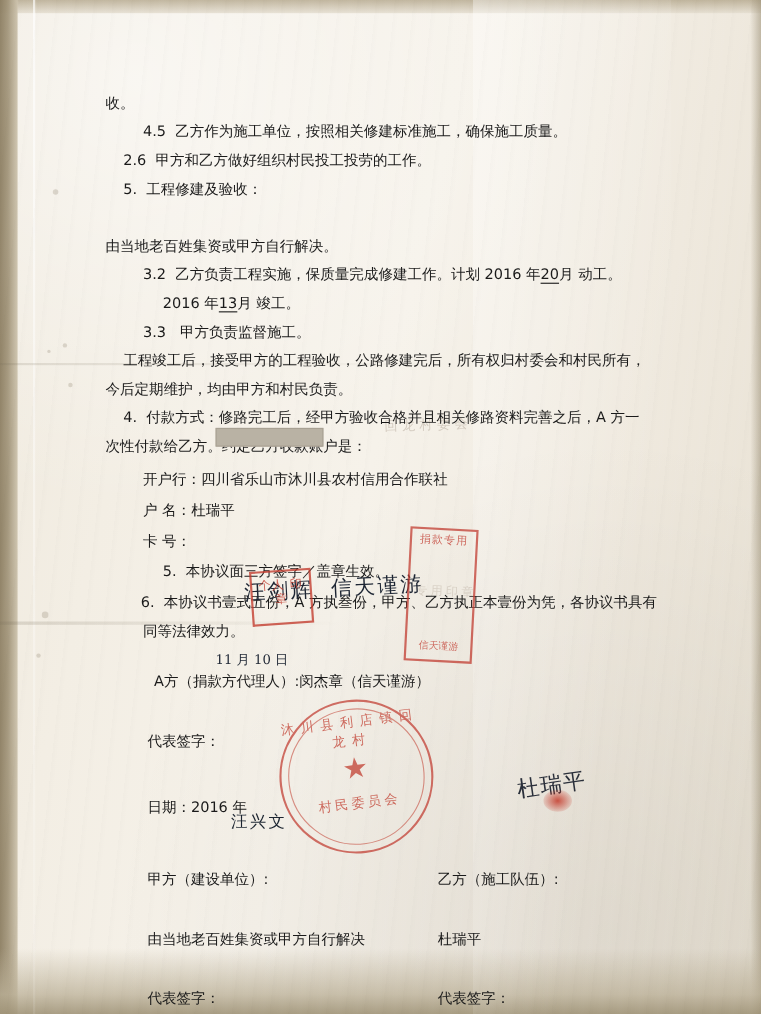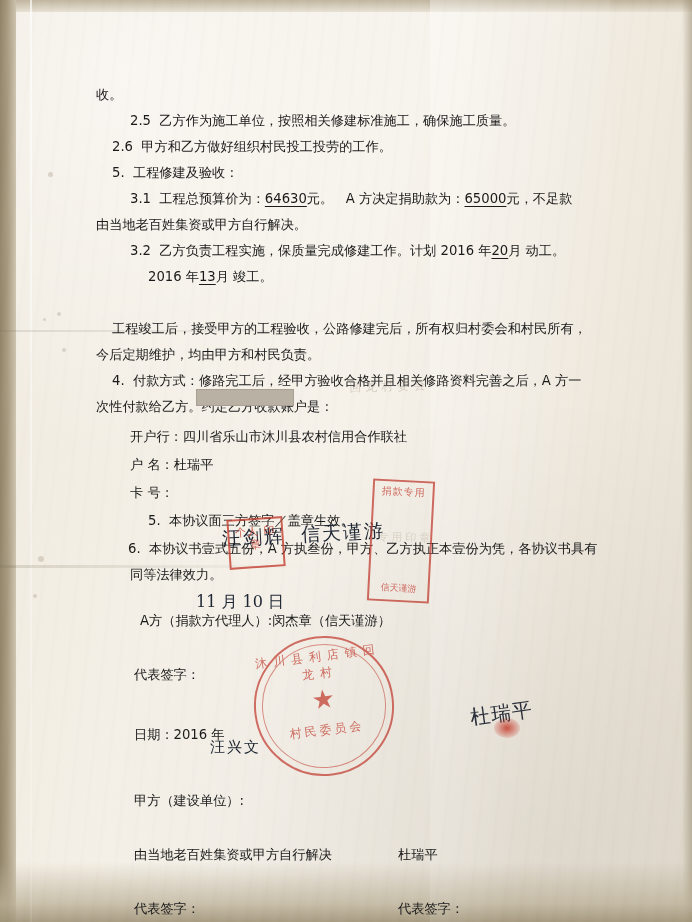--- a/index.html
+++ b/index.html
@@ -120,21 +120,21 @@
     left:330px;top:530px;width:150px;height:40px;color:#bdb2a4;
     opacity:.45;font-size:11px;letter-spacing:3px;text-align:center;
     transform:rotate(2deg);
   }
 
   
   .hand{
     position:absolute;font-family:"DejaVu Serif", serif;
     color:#1d2533;white-space:pre;
   }
-  .hand-date{font-size:16px;}
+  .hand-date{font-size:12px;}
   .hand-sig{font-size:19px;letter-spacing:2px;transform:rotate(-3deg);}
   .hand-sig2{font-size:15px;letter-spacing:2px;color:#1b2430;}
   .hand-sig-red{
     position:absolute;font-family:"DejaVu Serif", serif;
     font-size:20px;color:#2a2f3a;transform:rotate(-8deg);letter-spacing:1px;
   }
   .ink-blot{
     position:absolute;left:494px;top:718px;width:26px;height:20px;
     background:radial-gradient(ellipse at 50% 50%, rgba(196,58,42,.85), rgba(196,58,42,.15) 70%, rgba(196,58,42,0) 100%);
     border-radius:50%;
@@ -165,50 +165,51 @@
   <div class="stamp ghost">
     <span>回龙村委会</span>
   </div>
   <div class="stamp ghost2">
     <span>专用印章</span>
   </div>
 
   <div id="body-text">
 
     <div class="p" style="left:96px;top:82px;">收。</div>
-    <div class="p" style="left:130px;top:108px;">2.5  乙方作为施工单位，按照相关修建标准施工，确保施工质量。</div>
+    <div class="p" style="left:130px;top:108px;">4.5  乙方作为施工单位，按照相关修建标准施工，确保施工质量。</div>
     <div class="p" style="left:112px;top:134px;">2.6  甲方和乙方做好组织村民投工投劳的工作。</div>
     <div class="p" style="left:112px;top:160px;">5.  工程修建及验收：</div>
 
-    <div class="p" style="left:130px;top:186px;"><span>3.1  工程总预算价为：</span><span class="u">64630</span><span>元。   A 方决定捐助款为：</span><span class="u">65000</span><span>元，不足款</span></div>
 
     <div class="p" style="left:96px;top:212px;">由当地老百姓集资或甲方自行解决。</div>
 
     <div class="p" style="left:130px;top:238px;"><span>3.2  乙方负责工程实施，保质量完成修建工作。计划 2016 年</span><span class="u">20</span><span>月 动工。</span></div>
 
     <div class="p" style="left:148px;top:264px;"><span>2016 年</span><span class="u">13</span><span>月 竣工。</span></div>
 
+    <div class="p" style="left:130px;top:290px;">3.3   甲方负责监督施工。</div>
     <div class="p" style="left:112px;top:316px;">工程竣工后，接受甲方的工程验收，公路修建完后，所有权归村委会和村民所有，</div>
     <div class="p" style="left:96px;top:342px;">今后定期维护，均由甲方和村民负责。</div>
     <div class="p" style="left:112px;top:368px;">4.  付款方式：修路完工后，经甲方验收合格并且相关修路资料完善之后，A 方一</div>
     <div class="p" style="left:96px;top:394px;">次性付款给乙方。约定乙方收款账户是：</div>
     <div class="p" style="left:130px;top:424px;">开户行：四川省乐山市沐川县农村信用合作联社</div>
     <div class="p" style="left:130px;top:452px;">户 名：杜瑞平</div>
     <div class="p" style="left:130px;top:480px;">卡 号：</div>
     <div class="p" style="left:112px;top:508px;margin-left:36px;">5.  本协议面三方签字／盖章生效。</div>
     <div class="p" style="left:128px;top:536px;">6.  本协议书壹式五份，A 方执叁份，甲方、乙方执正本壹份为凭，各协议书具有</div>
     <div class="p" style="left:130px;top:562px;">同等法律效力。</div>
 
     <div class="p" style="left:140px;top:608px;">A方（捐款方代理人）:闵杰章（信天谨游）</div>
 
     <div class="p" style="left:134px;top:662px;">代表签字：</div>
 
     <div class="p" style="left:134px;top:722px;"><span>日期：</span><span>2016 年</span></div>
 
     <div class="p" style="left:134px;top:788px;">甲方（建设单位）:</div>
+    <div class="p" style="left:398px;top:788px;">乙方（施工队伍）:</div>
 
     <div class="p" style="left:134px;top:842px;">由当地老百姓集资或甲方自行解决</div>
     <div class="p" style="left:398px;top:842px;">杜瑞平</div>
 
     <div class="p" style="left:134px;top:896px;">代表签字：</div>
     <div class="p" style="left:398px;top:896px;">代表签字：</div>
 
   </div>
 
   <div class="redact"></div>

